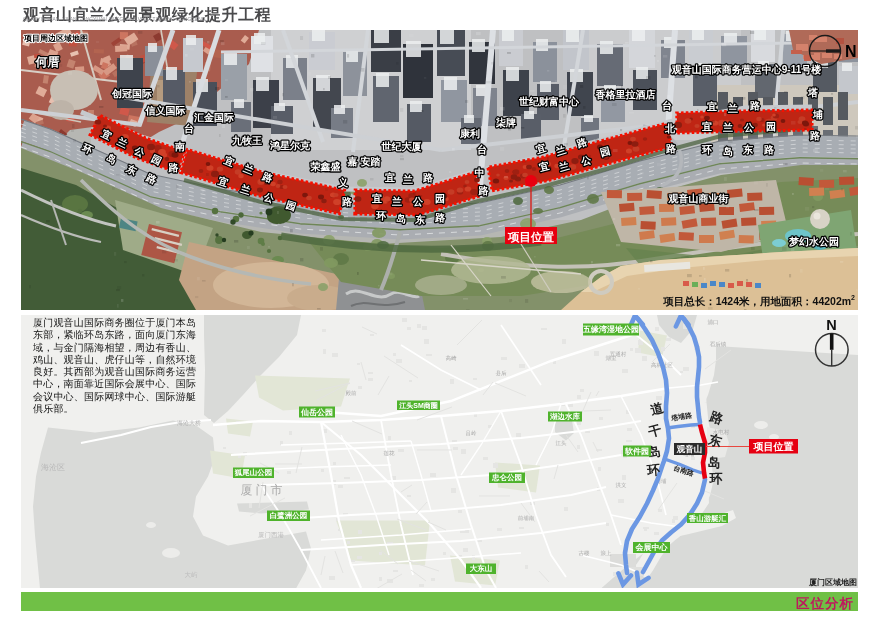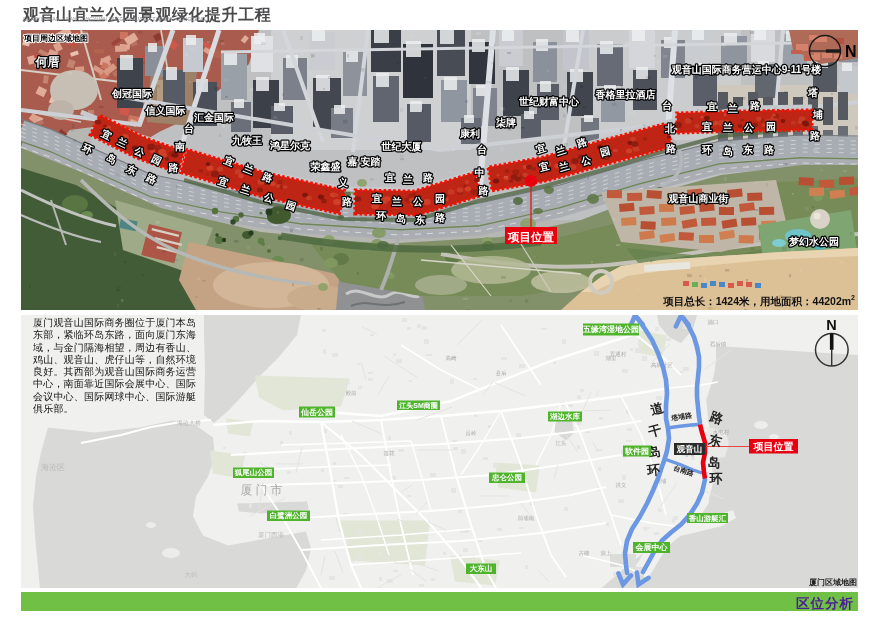--- a/index.html
+++ b/index.html
@@ -1180,12 +1180,12 @@
       <line x1="810.7" y1="34.8" x2="810.7" y2="51.1" stroke="#333" stroke-width="1.4"></line>
       <text x="810.5" y="15" text-anchor="middle" font-size="14.5" font-weight="bold" fill="#111">N</text>
       <text x="836" y="269.5" text-anchor="end" font-size="8" font-weight="bold" fill="#222">厦门区域地图</text>
     </svg>
 </div>
 
 <div class="abs" style="left:33px;top:317px;width:180px;font-size:10px;line-height:12.3px;font-weight:normal;color:#111;letter-spacing:0.2px;">厦门观音山国际商务圈位于厦门本岛<br>东部，紧临环岛东路，面向厦门东海<br>域，与金门隔海相望，周边有香山、<br>鸡山、观音山、虎仔山等，自然环境<br>良好。其西部为观音山国际商务运营<br>中心，南面靠近国际会展中心、国际<br>会议中心、国际网球中心、国际游艇<br>俱乐部。</div>
 
 <div class="abs" style="left:21px;top:592px;width:837px;height:18.5px;background:#70c046;"></div>
 
-<div class="abs" style="left:658px;top:595px;width:196px;font-size:13.5px;font-weight:bold;color:#4c1d95;text-align:right;letter-spacing:1px;">区位分析</div>
+<div class="abs" style="left:658px;top:595px;width:196px;font-size:13.5px;font-weight:bold;color:#be185d;text-align:right;letter-spacing:1px;">区位分析</div>
 </body></html>

